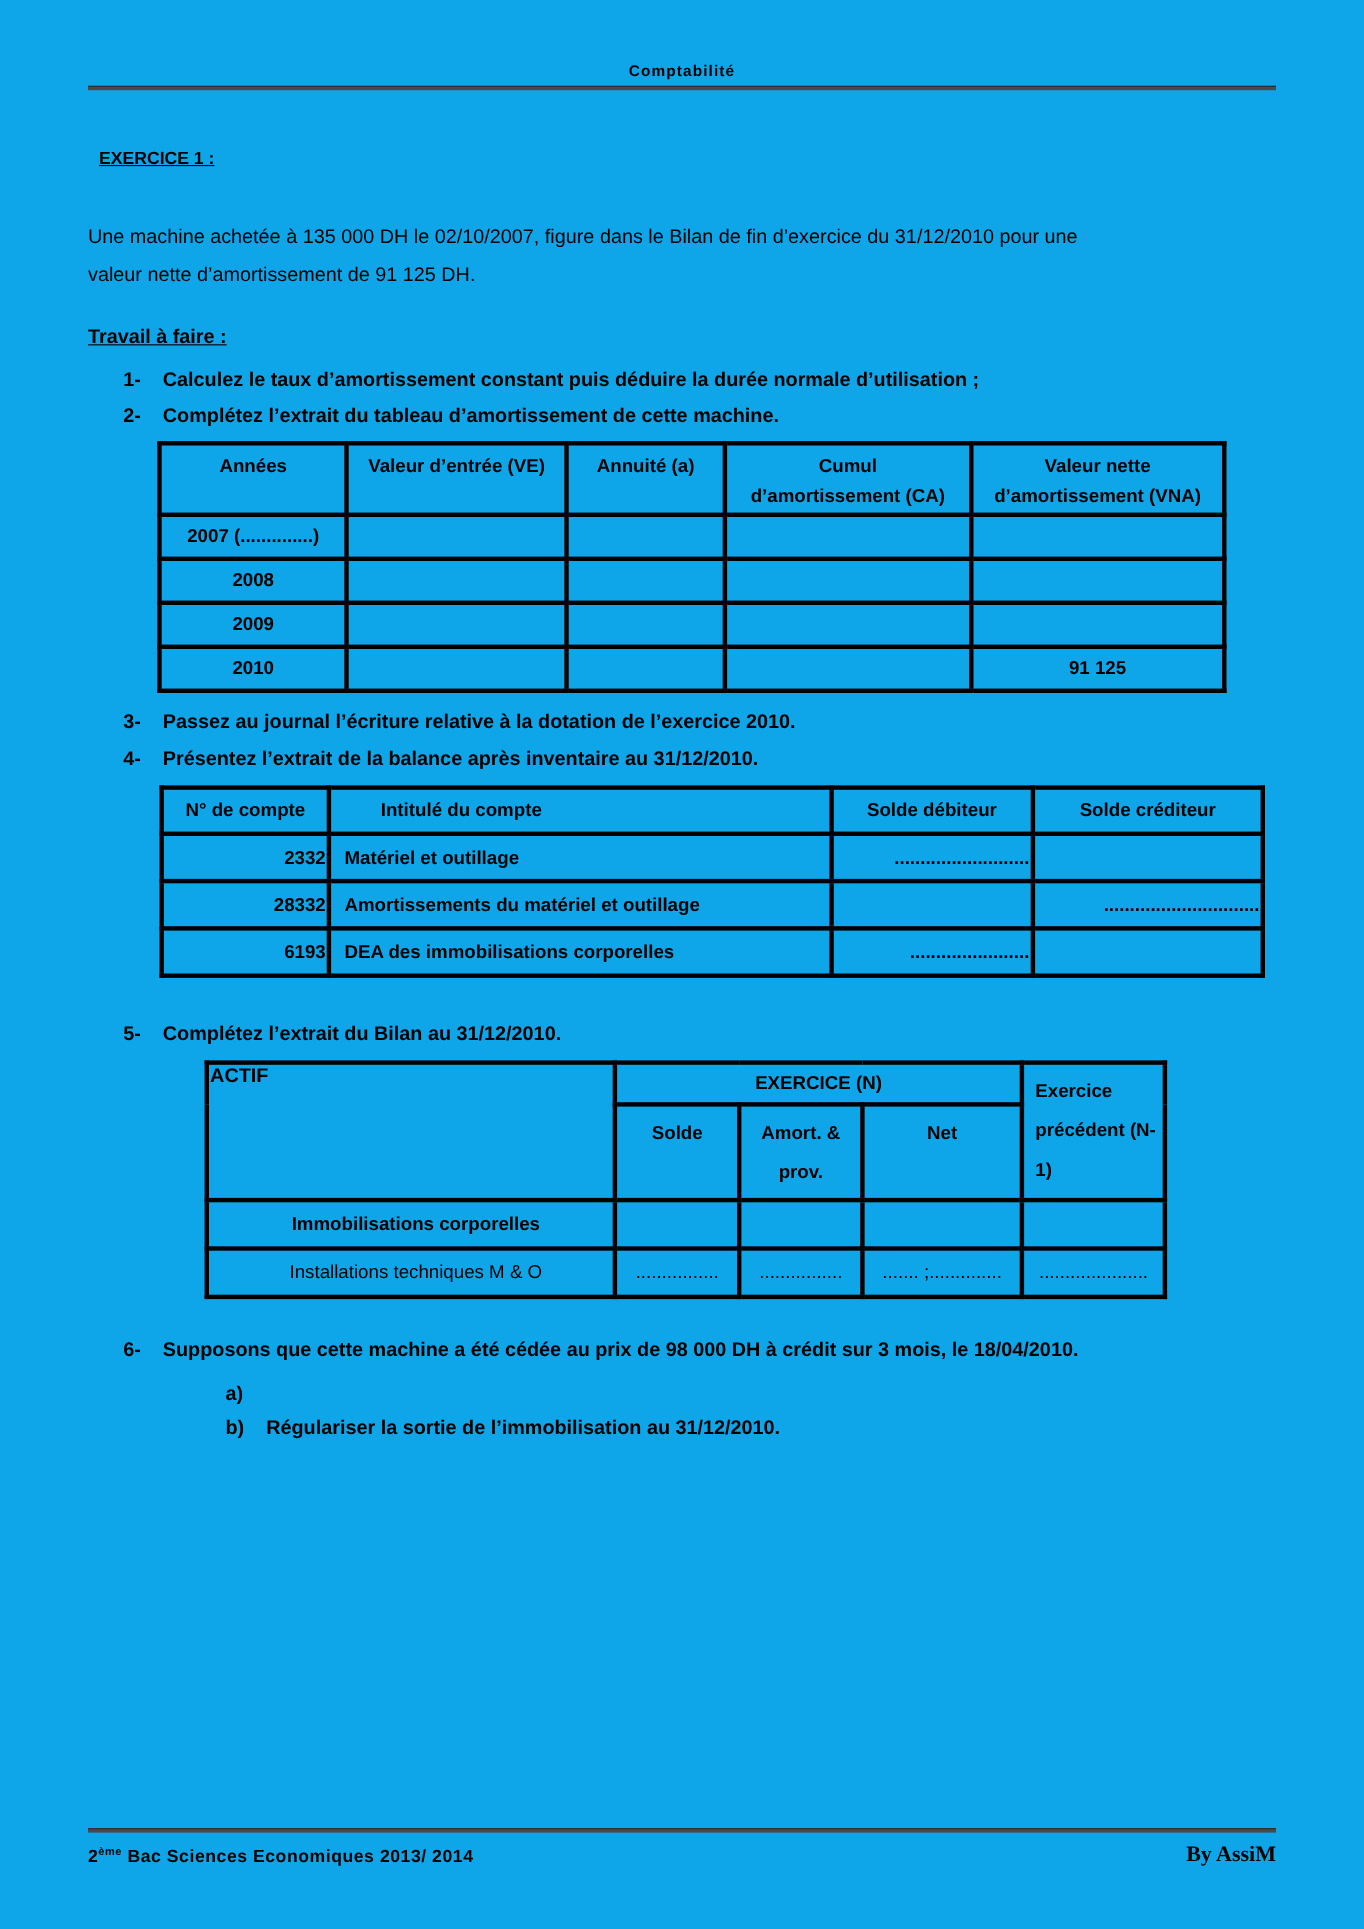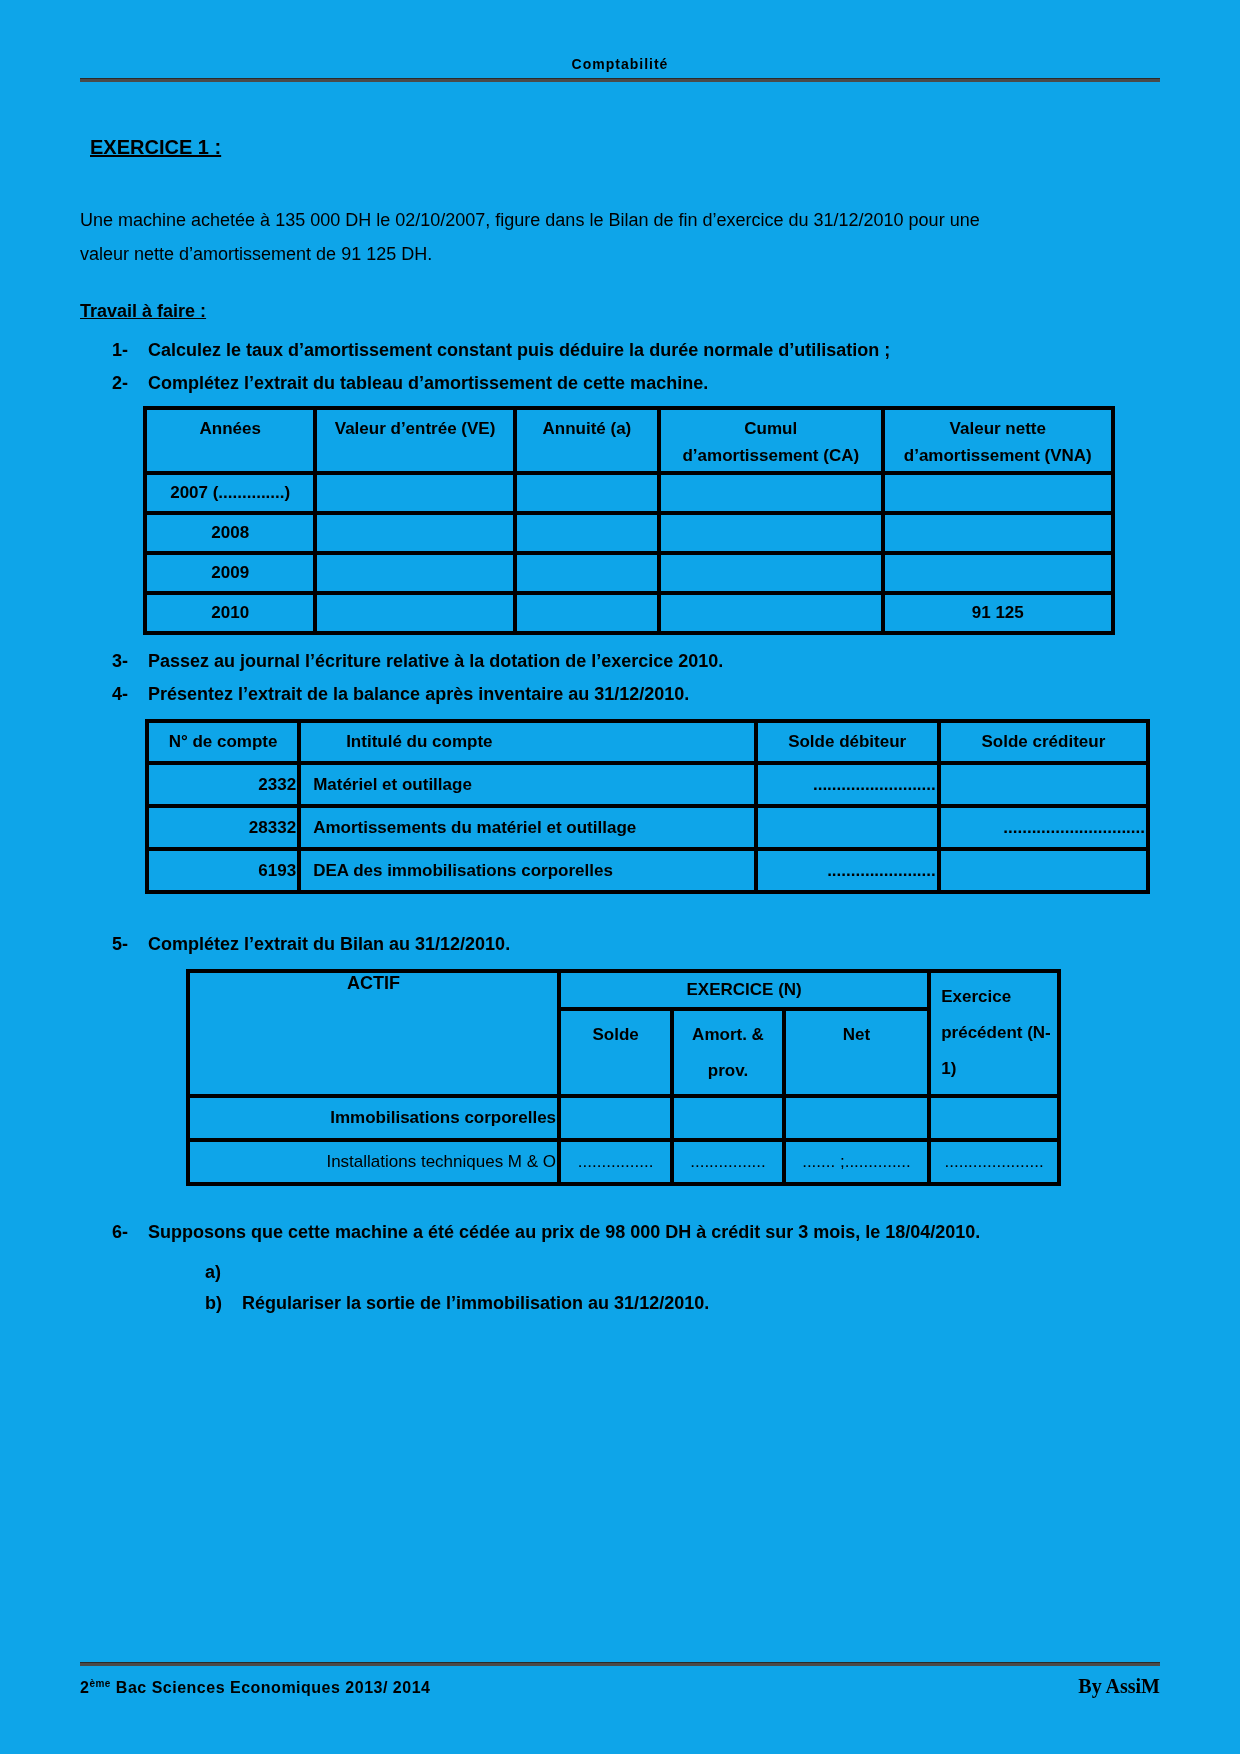--- a/index.html
+++ b/index.html
@@ -19,21 +19,21 @@
     text-align:center;
     font-size:14px;
     font-weight:bold;
     letter-spacing:1px;
   }
   .header-rule { margin-top:6px; height:3px; background:#4a4a4a; border-top:1px solid #2b2b2b; }
 
   .exercise-title {
     margin-top:54px;
     margin-left:10px;
-    font-size:20px;
+    font-size:16px;
     font-weight:bold;
     text-decoration:underline;
     display:inline-block;
   }
 
   .intro { margin-top:44px; font-size:18px; line-height:34px; }
   .intro .b { font-weight:normal; }
 
   .work-label {
     margin-top:12px;
@@ -61,26 +61,26 @@
 
   
   .t-balance { margin:8px 0 0 65px; width:1005px; }
   .t-balance td.hd { height:36px; text-align:center; vertical-align:middle; }
   .t-balance td.hd.left { text-align:left; padding-left:45px; }
   .t-balance td.cell { height:37px; vertical-align:middle; text-align:right; }
   .t-balance td.cell.label { text-align:left; padding-left:12px; }
 
   
   .t-bilan { margin:8px 0 0 106px; width:875px; }
-  .t-bilan td.actif { vertical-align:top; text-align:center; padding-top:0; font-size:18px; }
+  .t-bilan td.actif { vertical-align:top; padding-top:0; font-size:18px; }
   .t-bilan td.exn { height:32px; text-align:center; vertical-align:middle; }
   .t-bilan td.sub { height:76px; vertical-align:top; text-align:center; padding-top:6px; line-height:36px; }
   .t-bilan td.prev { vertical-align:top; text-align:left; padding:6px 4px 0 10px; line-height:36px; }
   .t-bilan td.cell { height:38px; vertical-align:middle; text-align:center; }
-  .t-bilan td.cell.label { text-align:right; padding-left:10px; }
+  .t-bilan td.cell.label { text-align:center; padding-left:10px; }
   .t-bilan tr.light td { font-weight:normal; }
   .t-bilan tr.light td.label { font-weight:normal; }
   .gap8  { height:8px; }
 
   
   .doc-footer { position:absolute; left:80px; right:80px; top:1662px; }
   .footer-rule { height:3px; background:#4a4a4a; border-top:1px solid #2b2b2b; }
   .footer-row { display:flex; justify-content:space-between; align-items:baseline; margin-top:9px; }
   .footer-left { font-size:16px; font-weight:bold; letter-spacing:0.5px; }
   .footer-left sup { font-size:10px; }

